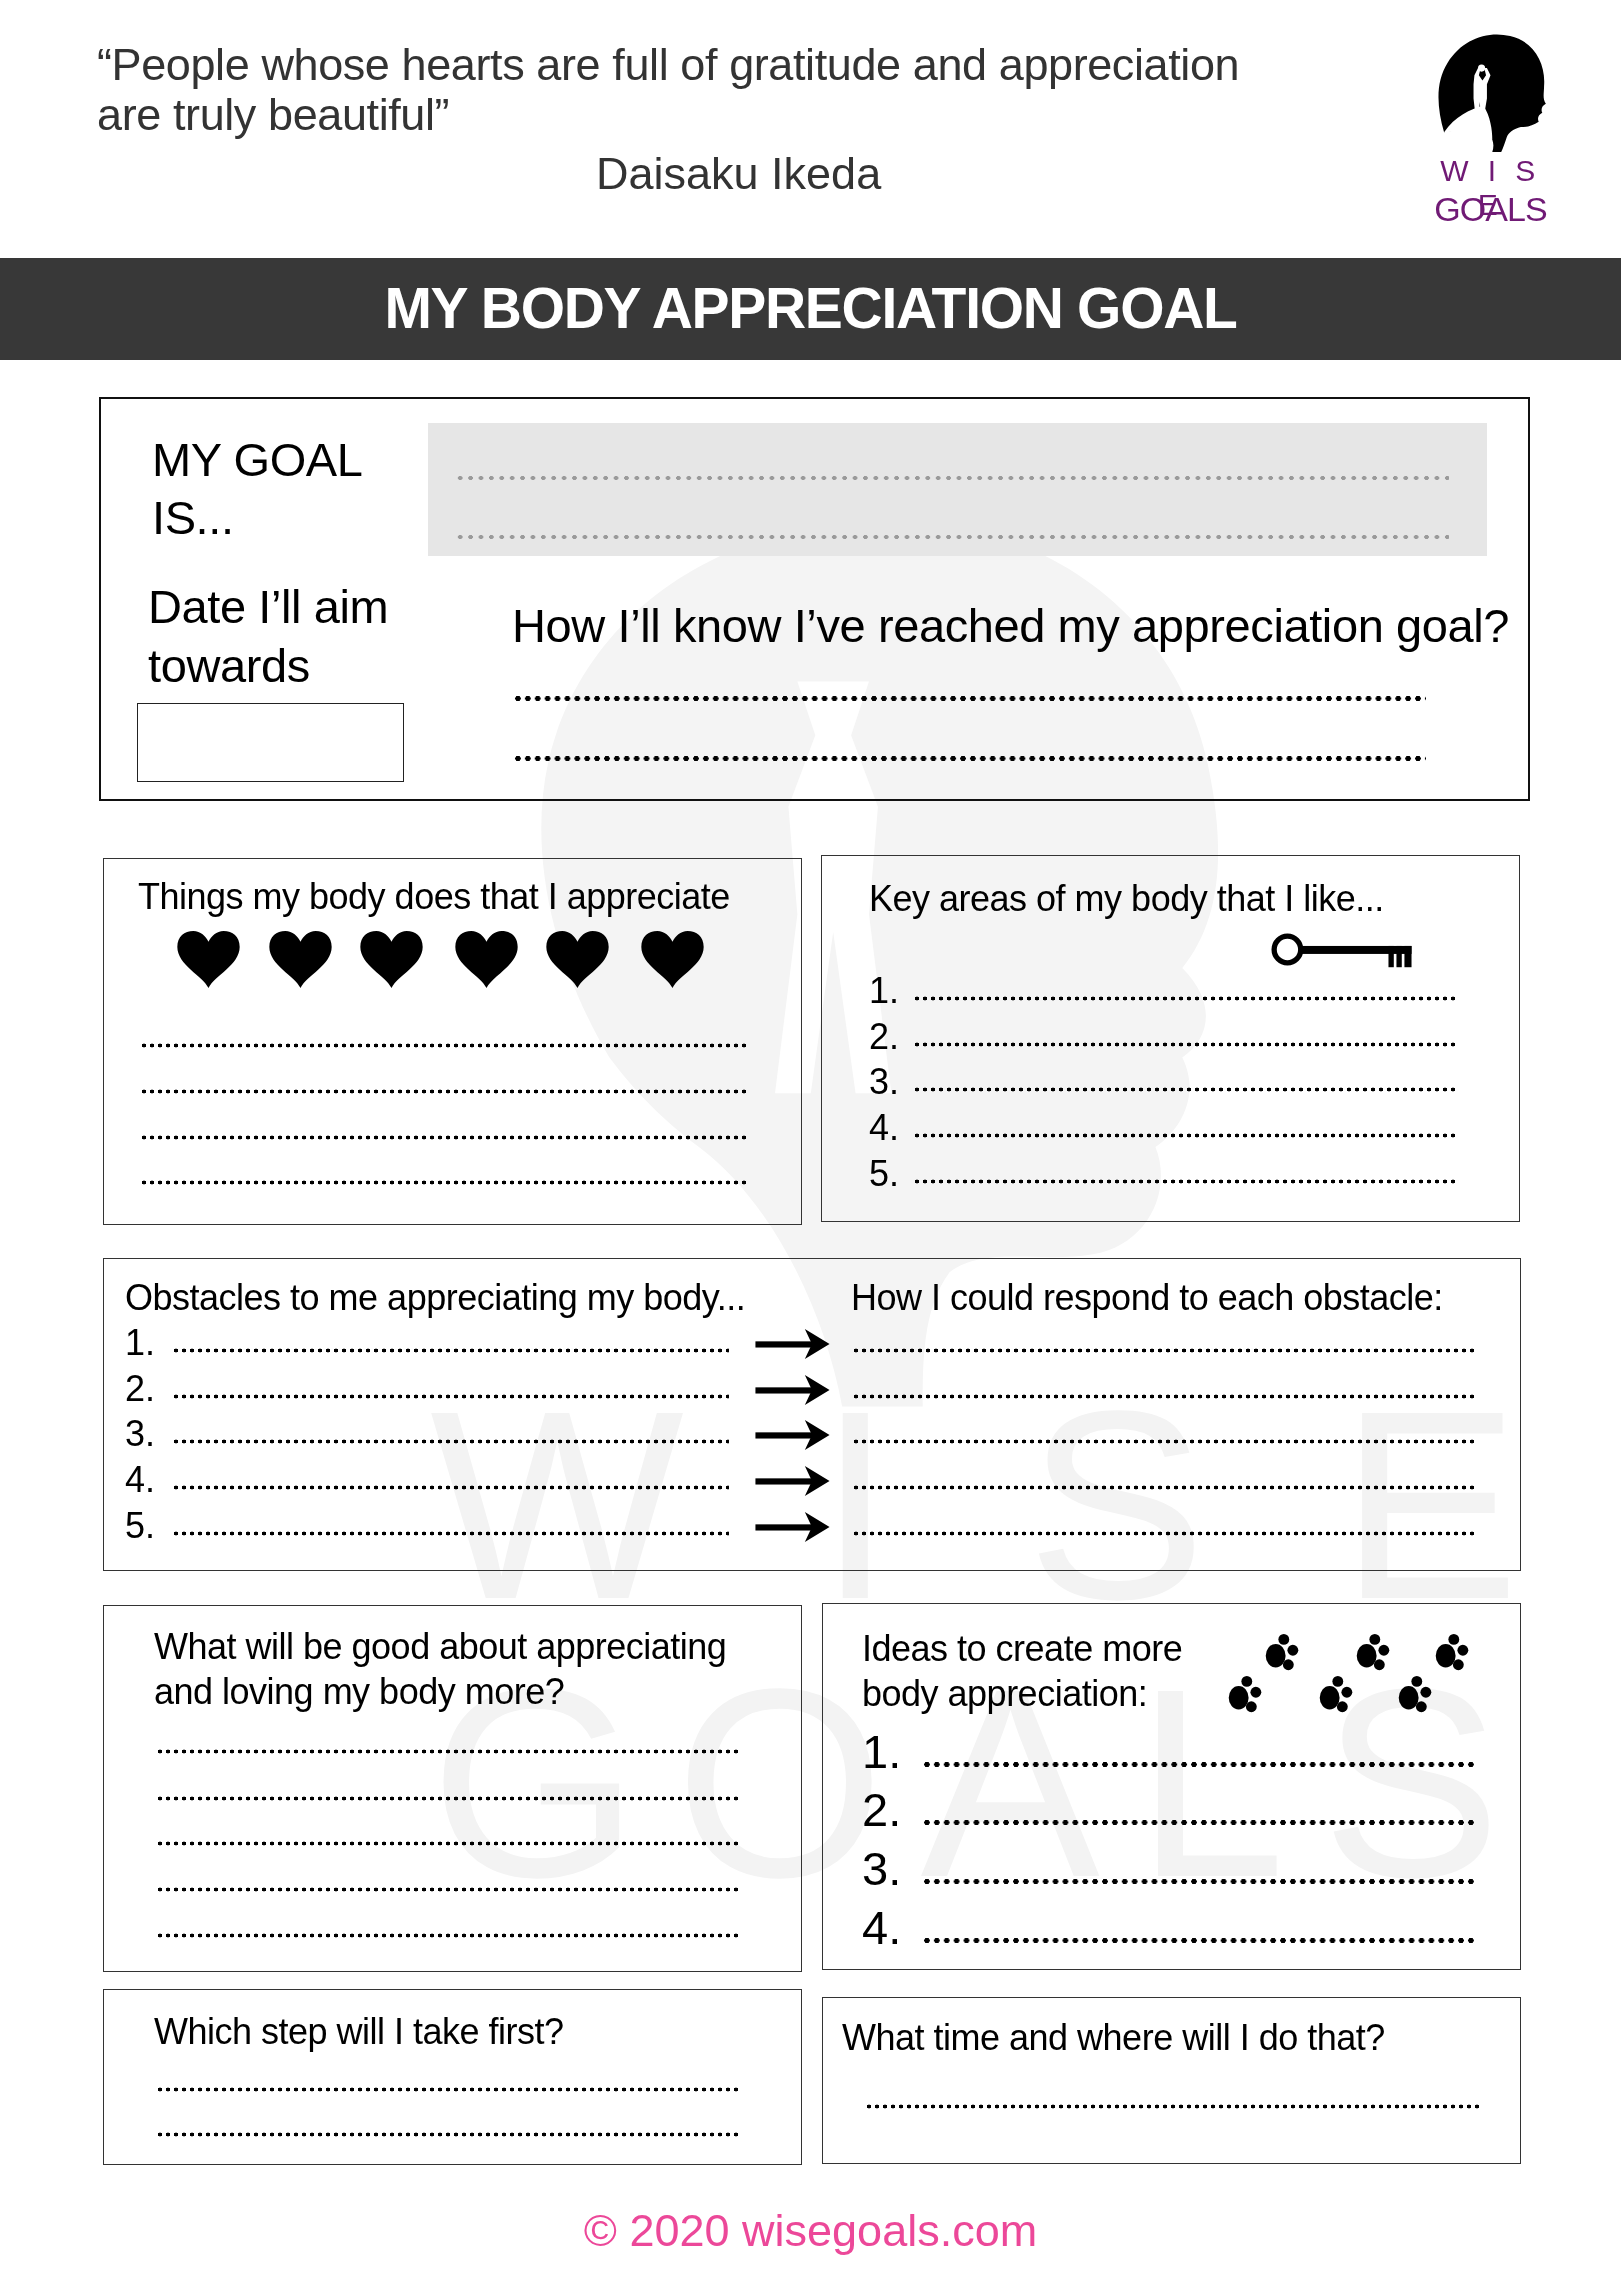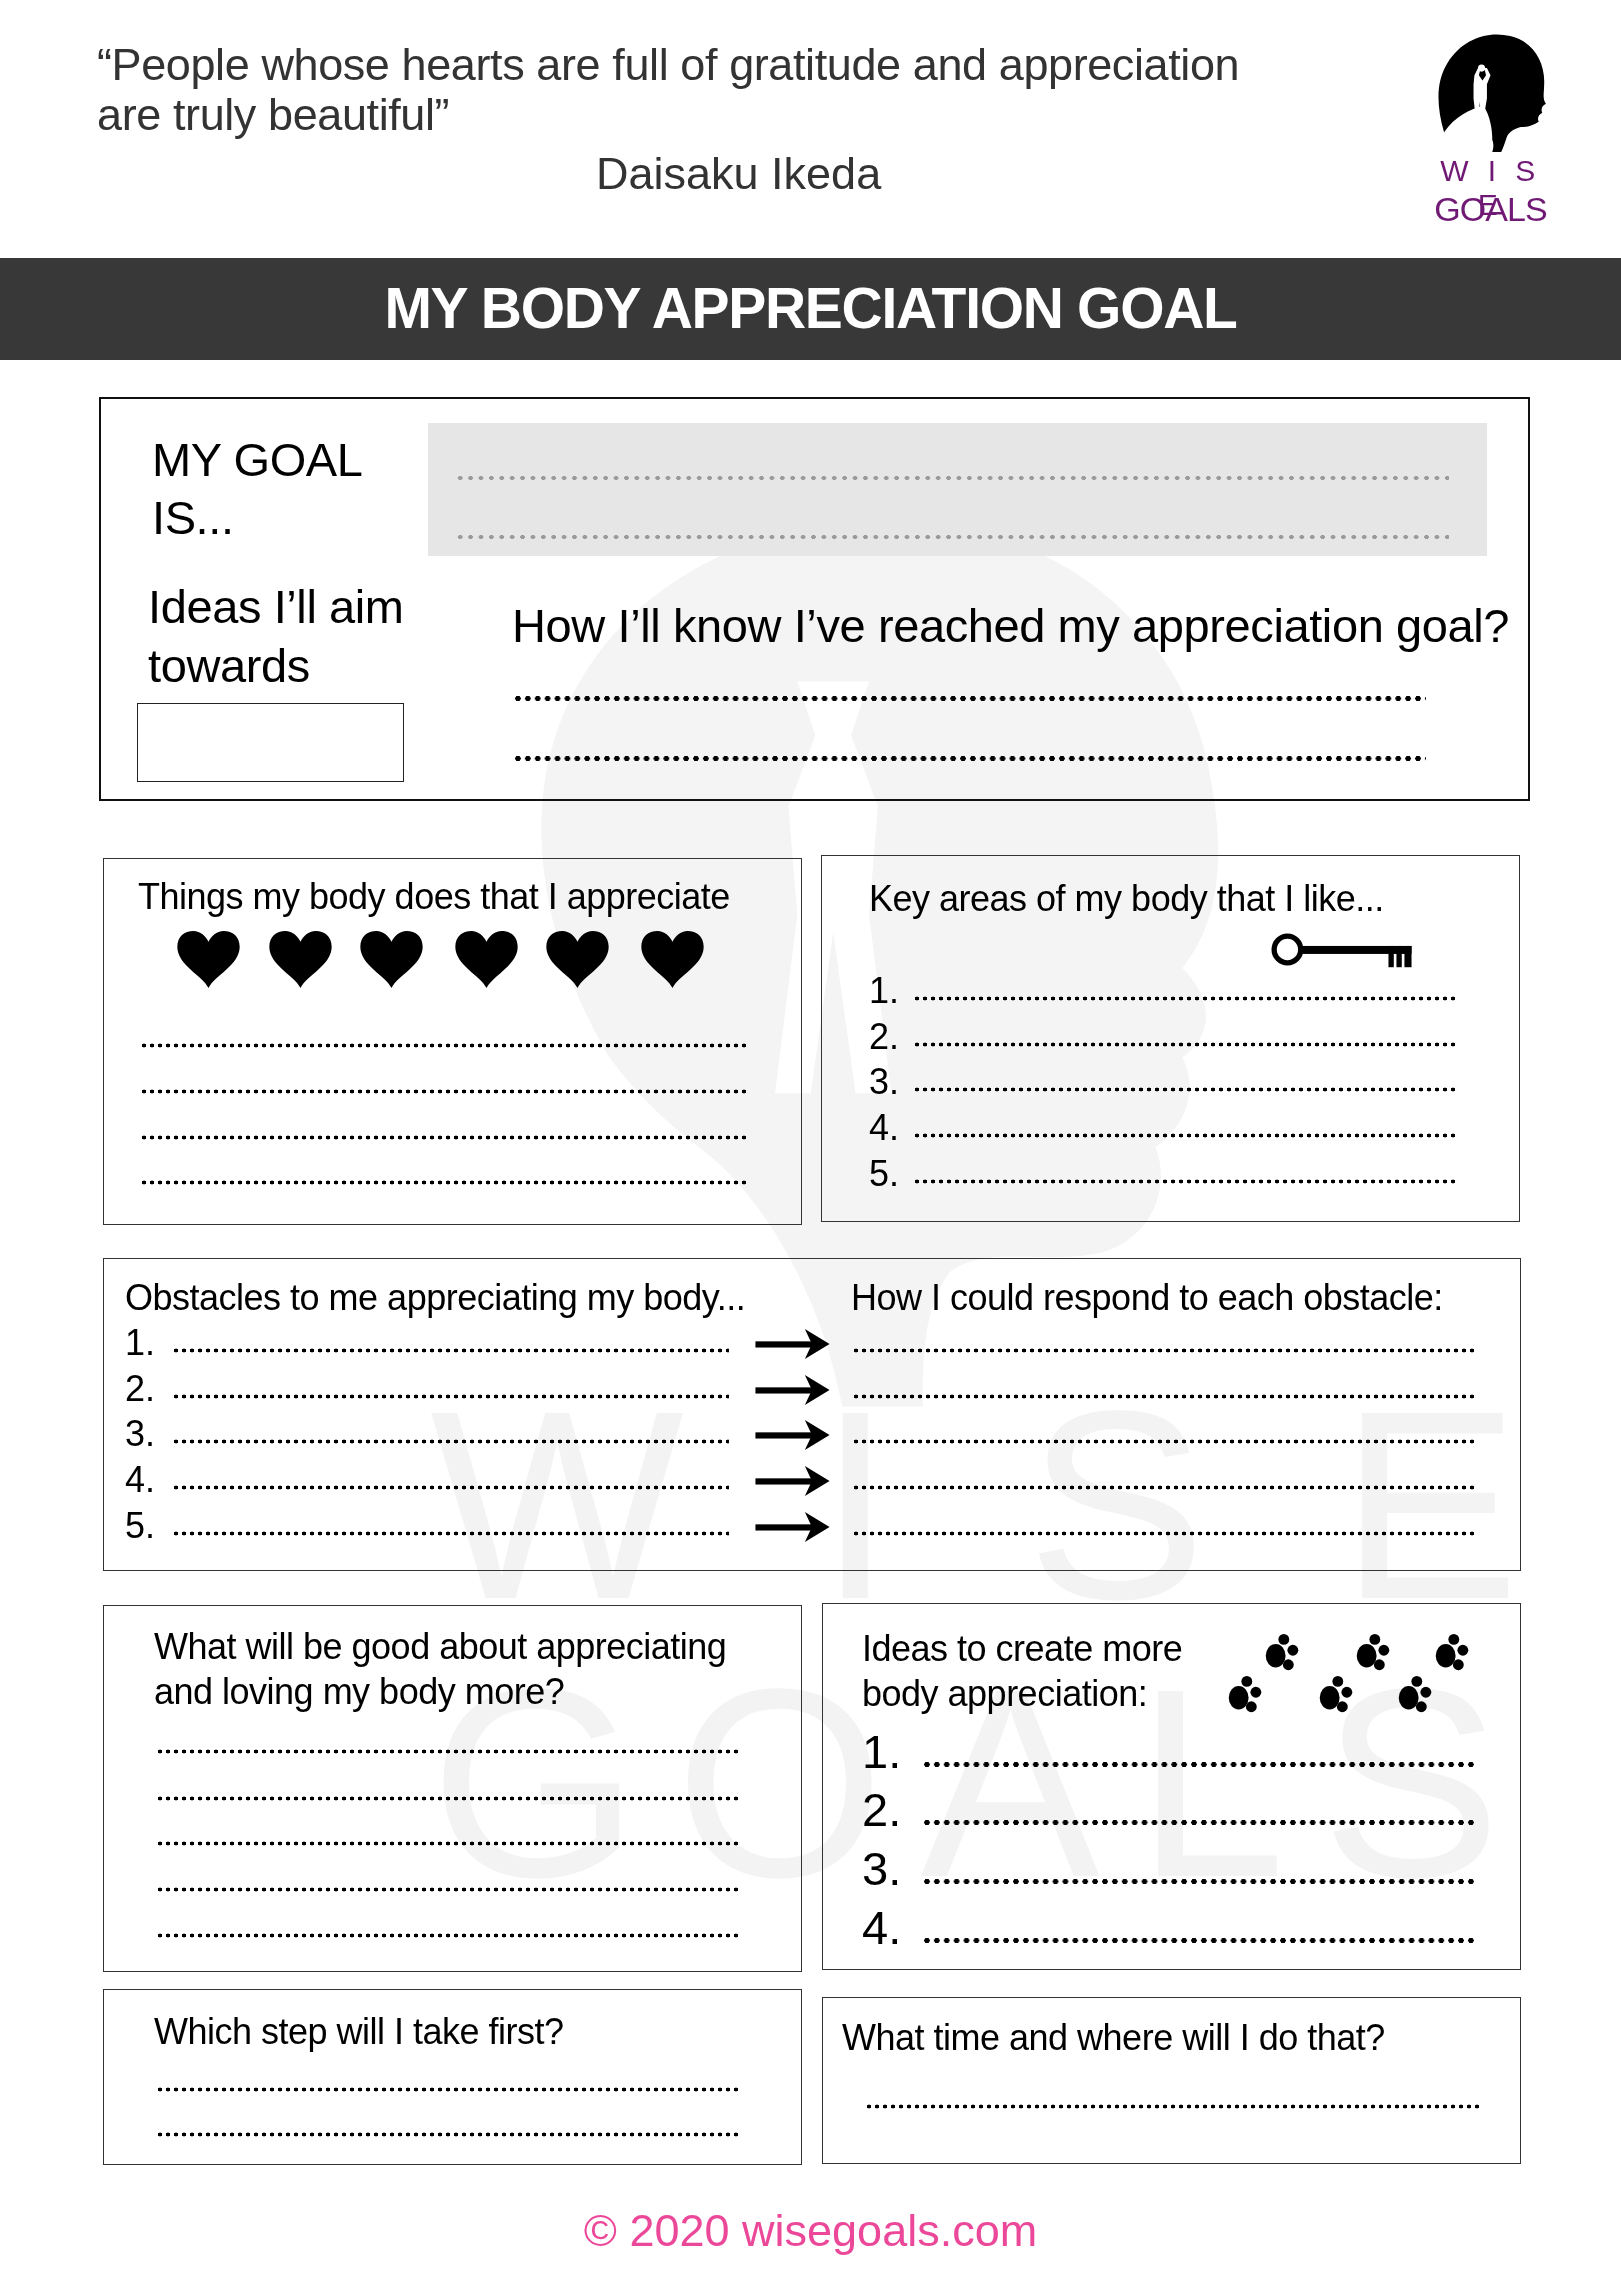--- a/index.html
+++ b/index.html
@@ -62,21 +62,21 @@
   <div class="title">MY BODY APPRECIATION GOAL</div>
 </div>
 
 <div class="abs box box-thick" style="left:99px;top:397px;width:1431px;height:404px;"></div>
 <div class="abs lbl-lg" style="left:152px;top:432px;font-size:47px;">MY GOAL</div>
 <div class="abs lbl-lg" style="left:152px;top:490px;font-size:47px;">IS...</div>
 <div class="abs" style="left:428px;top:423px;width:1059px;height:133px;background:#e6e6e6;">
   <div class="dots dots-gray" style="left:27px;top:52px;width:994px;"></div>
   <div class="dots dots-gray" style="left:27px;top:111px;width:994px;"></div>
 </div>
-<div class="abs lbl-lg" style="left:148px;top:579px;font-size:47px;">Ideas I’ll aim</div>
+<div class="abs lbl-lg" style="left:148px;top:579px;font-size:47px;">Date I’ll aim</div>
 <div class="abs lbl-lg" style="left:148px;top:638px;font-size:47px;">towards</div>
 <div class="abs box" style="left:137px;top:703px;width:267px;height:79px;border:1.8px solid #222;"></div>
 <div class="abs lbl-lg" style="left:512px;top:598px;font-size:47px;">How I’ll know I’ve reached my appreciation goal?</div>
 <div class="dots dots-lg" style="left:513px;top:695px;width:913px;"></div>
 <div class="dots dots-lg" style="left:513px;top:755px;width:913px;"></div>
 
 <div class="abs box" style="left:103px;top:858px;width:699px;height:367px;"></div>
 <div class="abs lbl" style="left:138px;top:876px;">Things my body does that I appreciate</div>
 <div>
   <svg class="heart" style="left:177px;top:931px;" viewBox="0 0 70 64">

